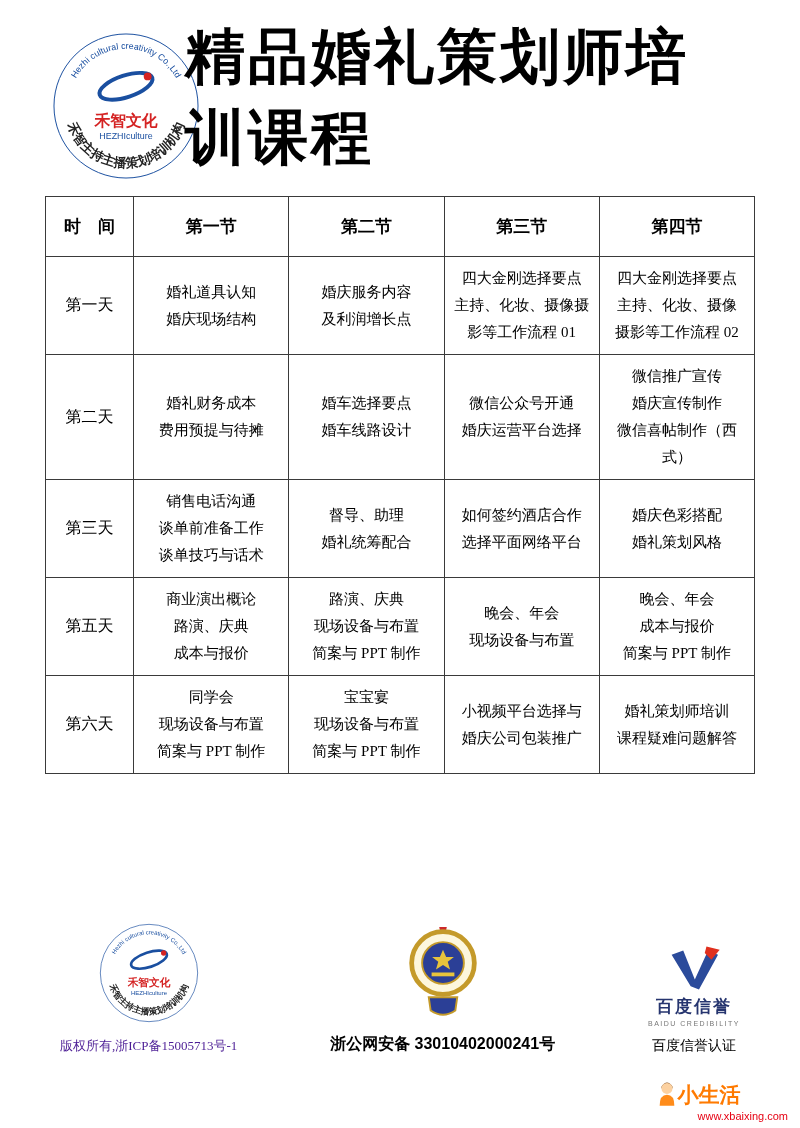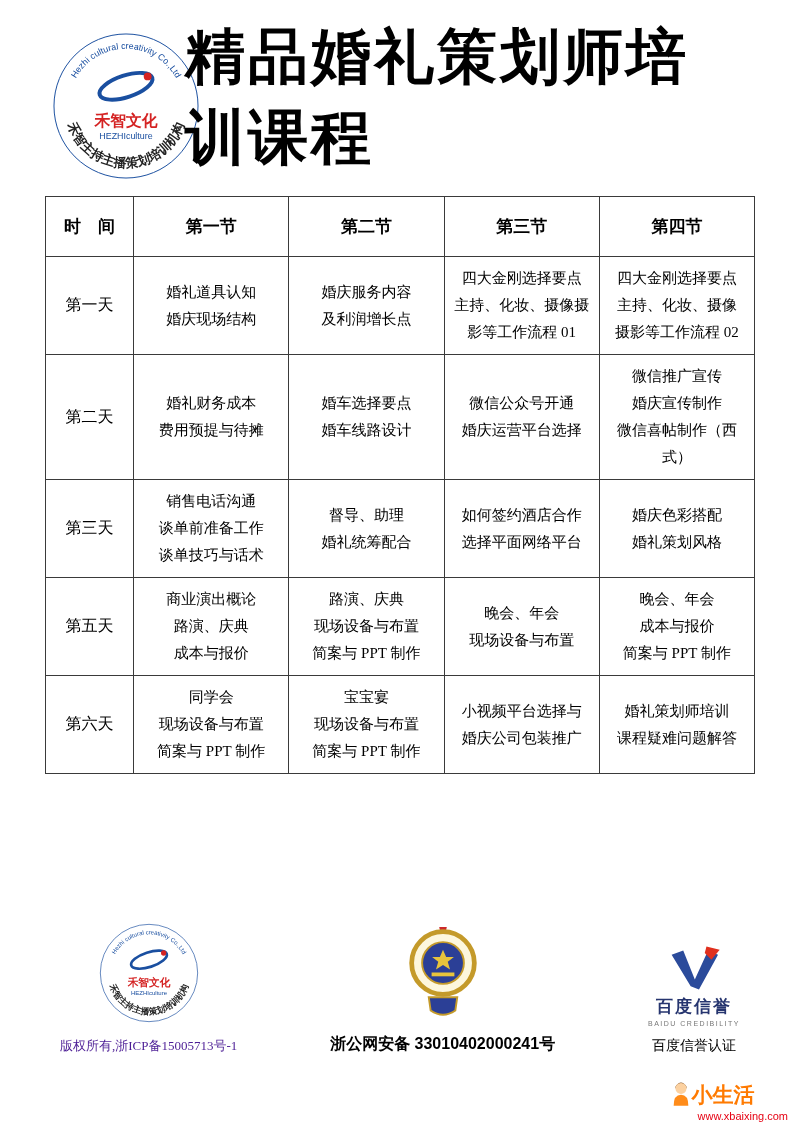--- a/index.html
+++ b/index.html
@@ -57,21 +57,21 @@
   .baidu-block { display:flex; flex-direction:column; align-items:center; gap:2px; }
 
   
   .watermark {
     position:absolute; right:12px; bottom:6px;
     display:flex; flex-direction:column; align-items:flex-start;
     font-family:"Liberation Sans", sans-serif;
   }
   .wm-row { display:flex; align-items:center; }
   .wm-name { font-size:21px; font-weight:bold; color:#ff7a00; }
-  .wm-url { font-size:11px; color:#e60012; margin-left:28px; }
+  .wm-url { font-size:11px; color:#e60012; margin-left:42px; }
 </style>
 </head>
 <body>
 
 <div class="page">
 
   <div class="header">
     <div class="header-logo">
       <svg viewBox="0 0 150 150" width="148" height="148">
         <circle cx="75" cy="75" r="73" fill="#ffffff" stroke="#1a4fa0" stroke-width="1"></circle>

